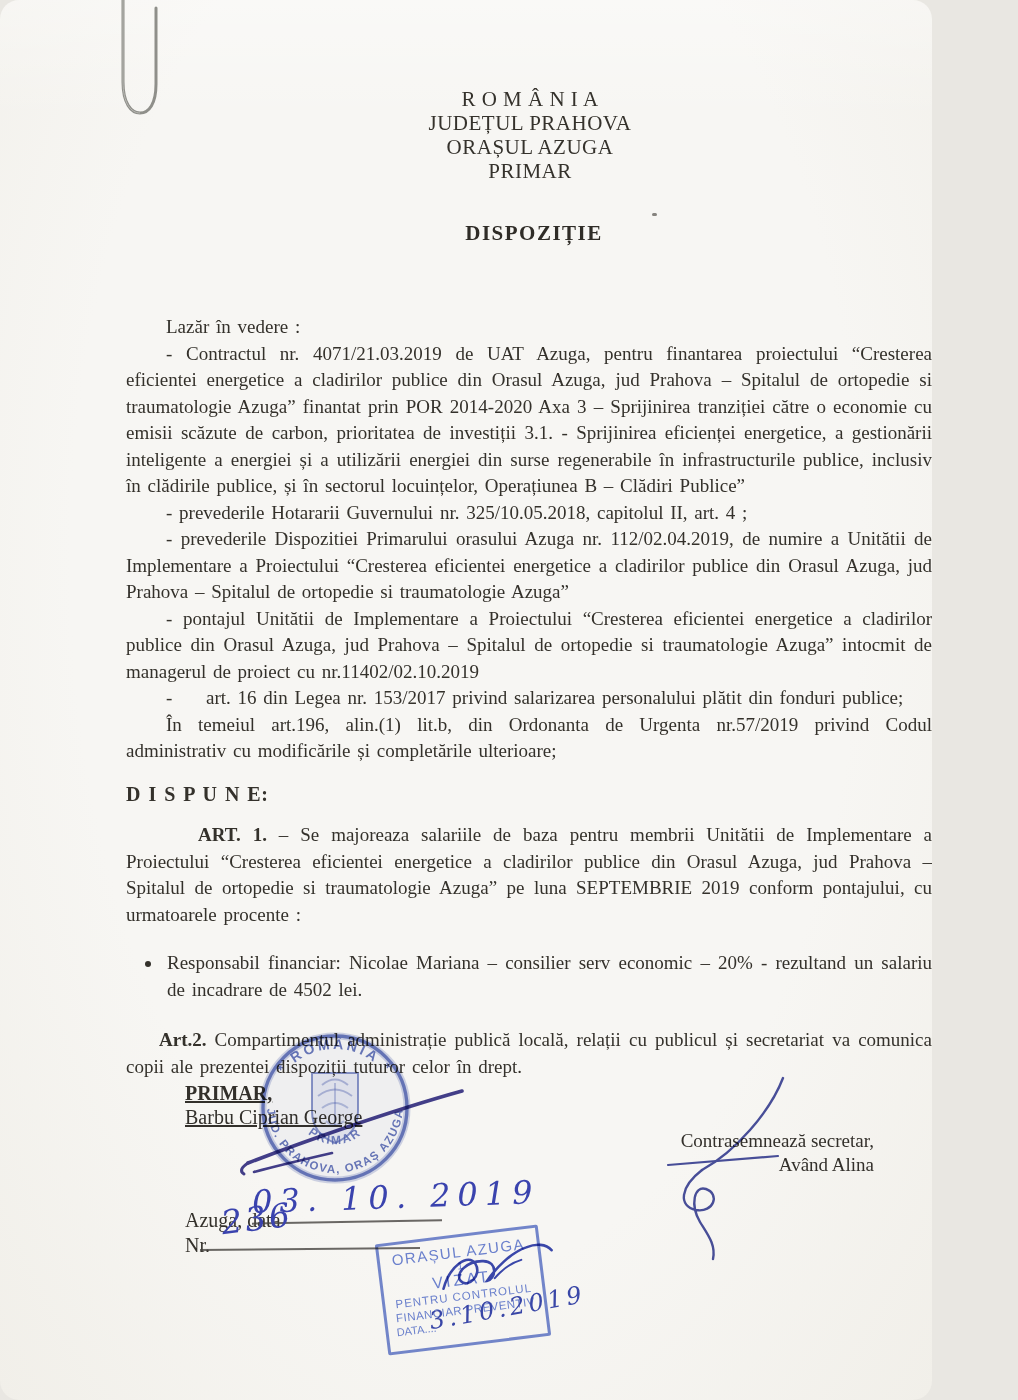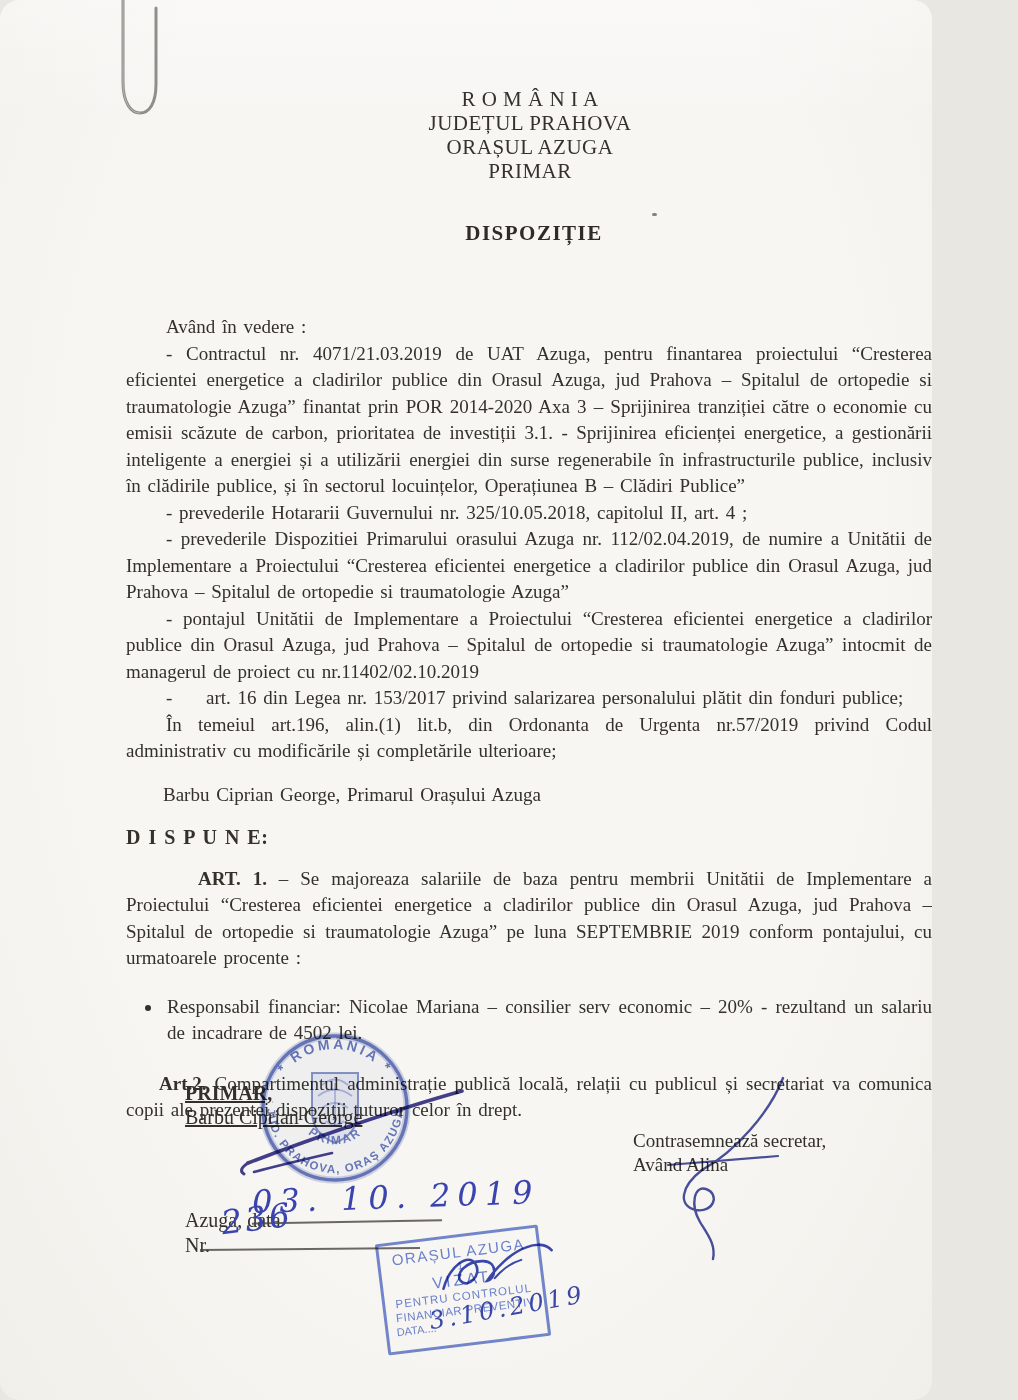--- a/index.html
+++ b/index.html
@@ -30,21 +30,21 @@
   .ind33{text-indent:33px;}
   .mayor-line{margin-top:17px !important;}
   .dispune{margin-top:16px !important;font-weight:bold;font-size:20px;letter-spacing:.5px;}
   .art1{margin-top:15px !important;}
   .b{font-weight:bold;}
   ul.points{margin:22px 0 15px 0;padding:0 0 0 37px;}
   ul.points li{list-style:disc outside;padding-left:4px;text-align:justify;}
   .art2{margin-top:24px !important;}
   
   .primar-block{position:absolute;left:185px;top:1081px;font-size:20px;line-height:24px;text-decoration:underline;}
-  .secretar-block{position:absolute;left:633px;top:1129px;width:210px;text-align:left;font-size:19px;line-height:24px;}
+  .secretar-block{position:absolute;left:664px;top:1129px;width:210px;text-align:right;font-size:19px;line-height:24px;}
   .footer-label{position:absolute;font-size:20px;color:#34312b;margin-top:17px;}
   .hand{font-family:"DejaVu Serif","Liberation Serif",serif;font-style:italic;color:#3a43ae;}
   .hand-date{position:absolute;left:252px;top:1178px;font-size:32px;letter-spacing:7px;transform:rotate(-2deg);}
   .hand-nr{position:absolute;left:221px;top:1199px;font-size:33px;letter-spacing:3px;transform:rotate(-7deg);}
   .wline{position:absolute;height:2px;background:rgba(70,68,64,.8);}
   
   .round-stamp{position:absolute;left:256px;top:1029px;mix-blend-mode:multiply;opacity:.92;}
   .sig-svg{position:absolute;mix-blend-mode:multiply;}
   
   .rect-stamp{
@@ -79,28 +79,27 @@
     <div>PRIMAR</div>
   </div>
 
   <div class="doc-title">DISPOZIȚIE</div>
   <div class="speck" style="left:652px;top:213px;width:5px;height:3px;background:#55524c;border-radius:2px;opacity:.7;"></div>
   <div class="speck" style="left:950px;top:55px;width:14px;height:12px;opacity:.8;background:
        radial-gradient(circle at 30% 35%, rgba(120,120,116,.75) 1.6px, transparent 2.4px),
        radial-gradient(circle at 65% 70%, rgba(120,120,116,.55) 1.6px, transparent 2.4px);"></div>
 
   <div class="doc-body">
-    <p class="ind40">Având în vedere :</p>
+    <p class="ind40">Lazăr în vedere :</p>
     <p class="ind40">- Contractul nr. 4071/21.03.2019 de UAT Azuga, pentru finantarea proiectului “Cresterea eficientei energetice a cladirilor publice din Orasul Azuga, jud Prahova – Spitalul de ortopedie si traumatologie Azuga” finantat prin POR 2014-2020 Axa 3 – Sprijinirea tranziției către o economie cu emisii scăzute de carbon, prioritatea de investiții 3.1. - Sprijinirea eficienței energetice, a gestionării inteligente a energiei și a utilizării energiei din surse regenerabile în infrastructurile publice, inclusiv în clădirile publice, și în sectorul locuințelor, Operațiunea B – Clădiri Publice”</p>
     <p class="ind40">- prevederile Hotararii Guvernului nr. 325/10.05.2018, capitolul II, art. 4 ;</p>
     <p class="ind40">- prevederile Dispozitiei Primarului orasului Azuga nr. 112/02.04.2019, de numire a Unitătii de Implementare a Proiectului “Cresterea eficientei energetice a cladirilor publice din Orasul Azuga, jud Prahova – Spitalul de ortopedie si traumatologie Azuga”</p>
     <p class="ind40">- pontajul Unitătii de Implementare a Proiectului “Cresterea eficientei energetice a cladirilor publice din Orasul Azuga, jud Prahova – Spitalul de ortopedie si traumatologie Azuga” intocmit de managerul de proiect cu nr.11402/02.10.2019</p>
     <p class="ind40">-&nbsp;&nbsp;&nbsp;&nbsp; art. 16 din Legea nr. 153/2017 privind salarizarea personalului plătit din fonduri publice;</p>
     <p class="ind40">În temeiul art.196, alin.(1) lit.b, din Ordonanta de Urgenta nr.57/2019 privind Codul administrativ cu modificările și completările ulterioare;</p>
-    <p class="ind37 mayor-line">Barbu Ciprian George, Primarul Orașului Azuga</p>
     <p class="dispune">D I S P U N E:</p>
     <p class="ind72 art1"><span class="b">ART. 1.</span><span> – Se majoreaza salariile de baza  pentru membrii Unitătii de Implementare a Proiectului “Cresterea eficientei energetice a cladirilor publice din Orasul Azuga, jud Prahova – Spitalul de ortopedie si traumatologie Azuga” pe luna SEPTEMBRIE 2019 conform pontajului, cu urmatoarele procente :</span></p>
     <ul class="points">
       <li>Responsabil financiar: Nicolae Mariana – consilier serv economic – 20% - rezultand un salariu de incadrare de 4502 lei.</li>
     </ul>
     <p class="ind33 art2"><span class="b">Art.2.</span><span> Compartimentul administrație publică locală, relații cu publicul și secretariat va comunica copii ale prezentei dispoziții tuturor celor în drept.</span></p>
   </div>
 
   <div class="primar-block">
     <div class="b">PRIMAR,</div>

